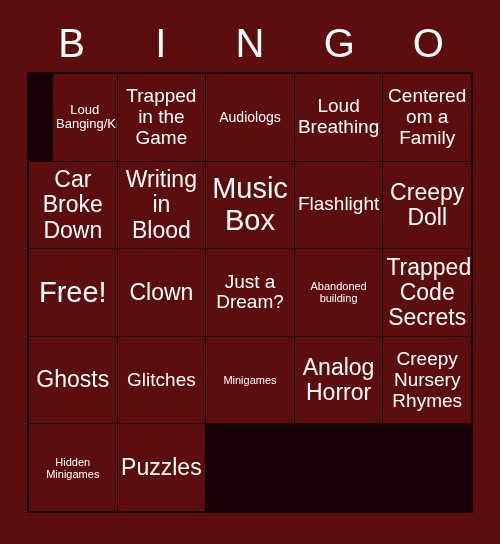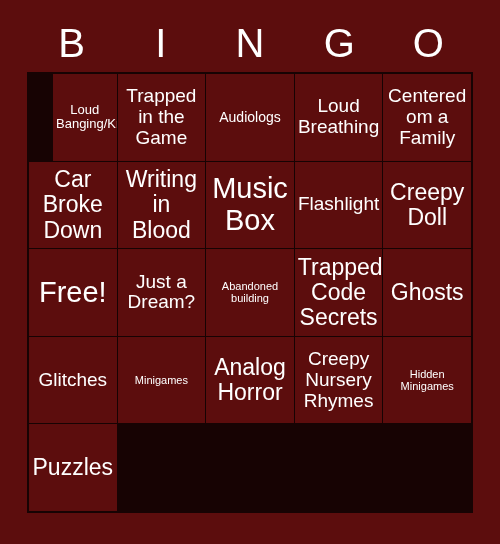--- a/index.html
+++ b/index.html
@@ -120,20 +120,23 @@
 
     <div class="cell sz-l">
         <span>Flashlight</span>
       </div>
     <div class="cell sz-xl">
         <span>Creepy Doll</span>
       </div>
     <div class="cell sz-xxl">
         <span>Free!</span>
       </div>
+    <div class="cell sz-xl">
+        <span>Clown</span>
+      </div>
     <div class="cell sz-l">
         <span>Just a Dream?</span>
       </div>
 
     <div class="cell sz-s">
         <span>Abandoned building</span>
       </div>
     <div class="cell sz-xl">
         <span>Trapped Code Secrets</span>
       </div>

